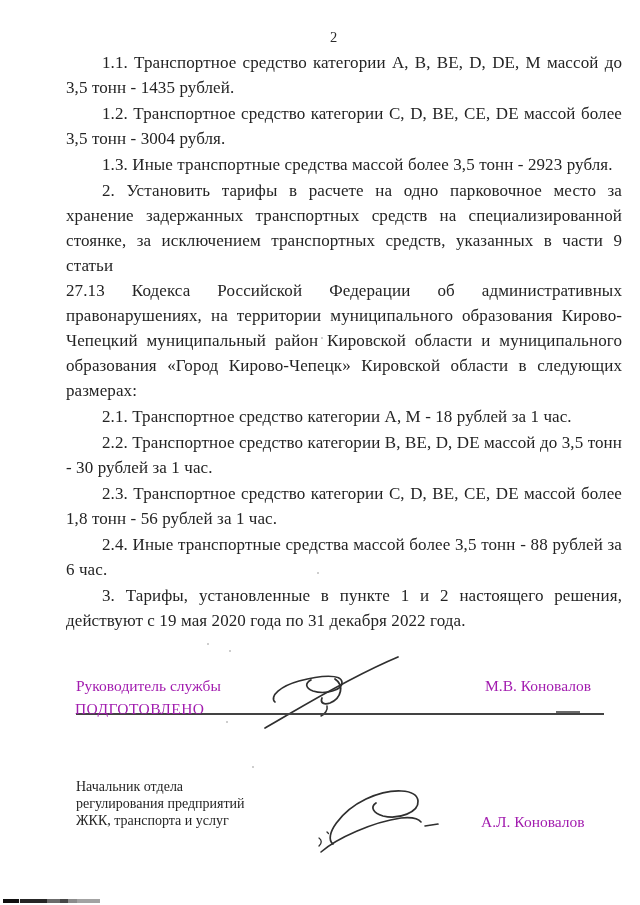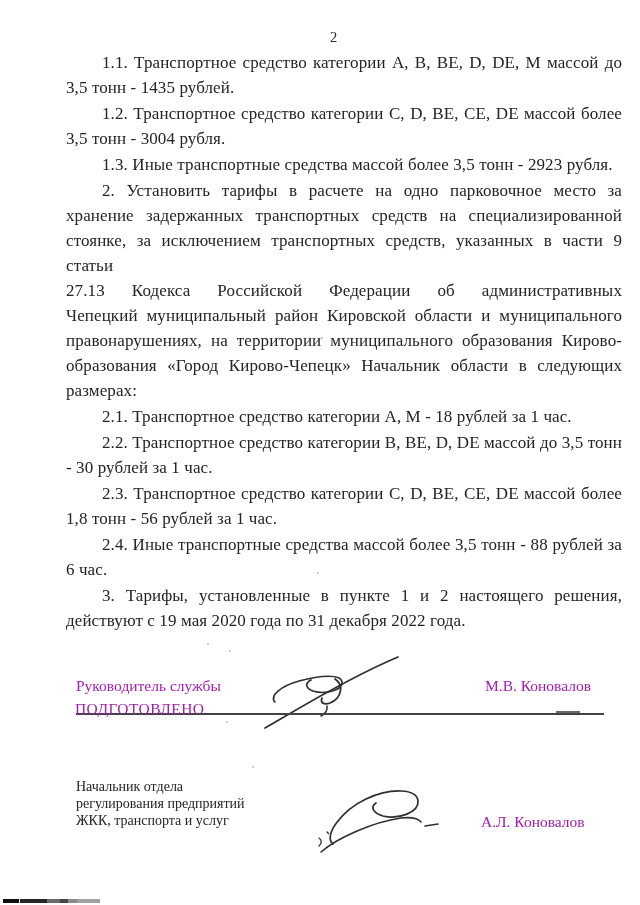--- a/index.html
+++ b/index.html
@@ -75,23 +75,23 @@
       <div class="ln">3,5 тонн - 3004 рубля.</div>
     </div>
     <div class="para">
       <div class="ln ind">1.3. Иные транспортные средства массой более 3,5 тонн - 2923 рубля.</div>
     </div>
     <div class="para">
       <div class="ln ind fill">2. Установить тарифы в расчете на одно парковочное место за</div>
       <div class="ln fill">хранение задержанных транспортных средств на специализированной</div>
       <div class="ln fill">стоянке, за исключением транспортных средств, указанных в части 9 статьи</div>
       <div class="ln fill">27.13 Кодекса Российской Федерации об административных</div>
+      <div class="ln fill">правонарушениях, на территории муниципального образования Кирово-</div>
       <div class="ln fill">Чепецкий муниципальный район Кировской области и муниципального</div>
-      <div class="ln fill">правонарушениях, на территории муниципального образования Кирово-</div>
-      <div class="ln fill">образования «Город Кирово-Чепецк» Начальник области в следующих</div>
+      <div class="ln fill">образования «Город Кирово-Чепецк» Кировской области в следующих</div>
       <div class="ln">размерах:</div>
     </div>
     <div class="para">
       <div class="ln ind">2.1. Транспортное средство категории А, М - 18 рублей за 1 час.</div>
     </div>
     <div class="para">
       <div class="ln ind fill">2.2. Транспортное средство категории В, ВЕ, D, DE массой до 3,5 тонн</div>
       <div class="ln">- 30 рублей за 1 час.</div>
     </div>
     <div class="para">

